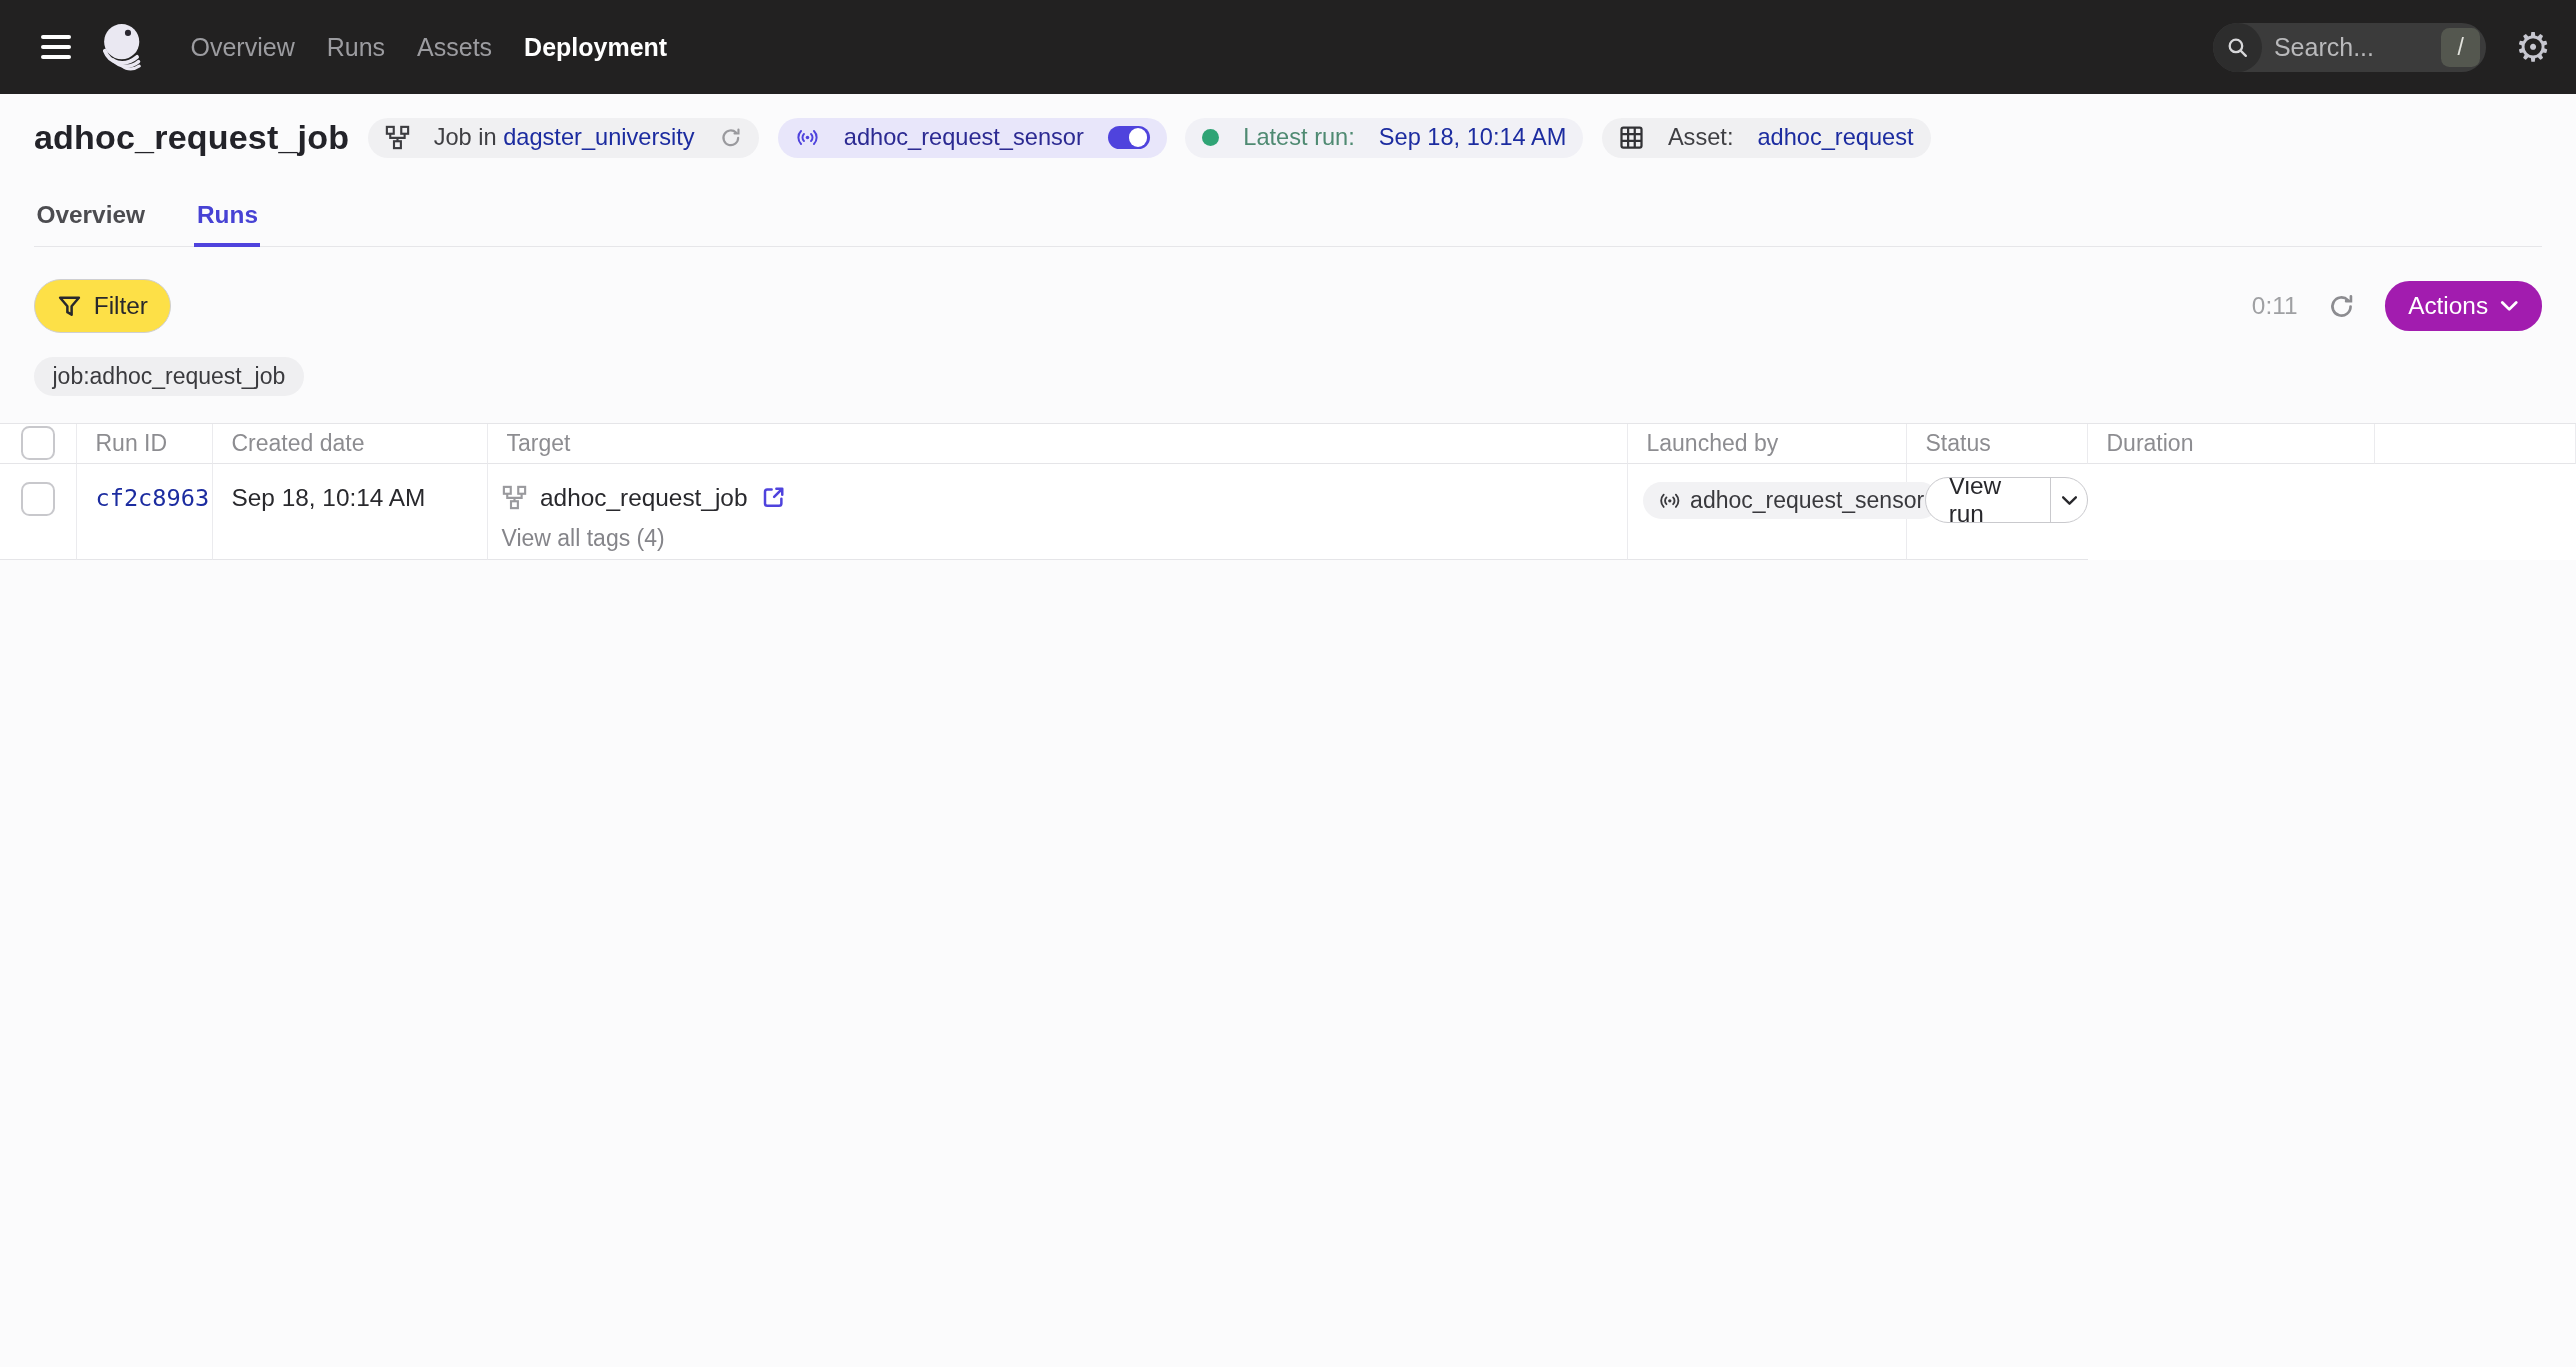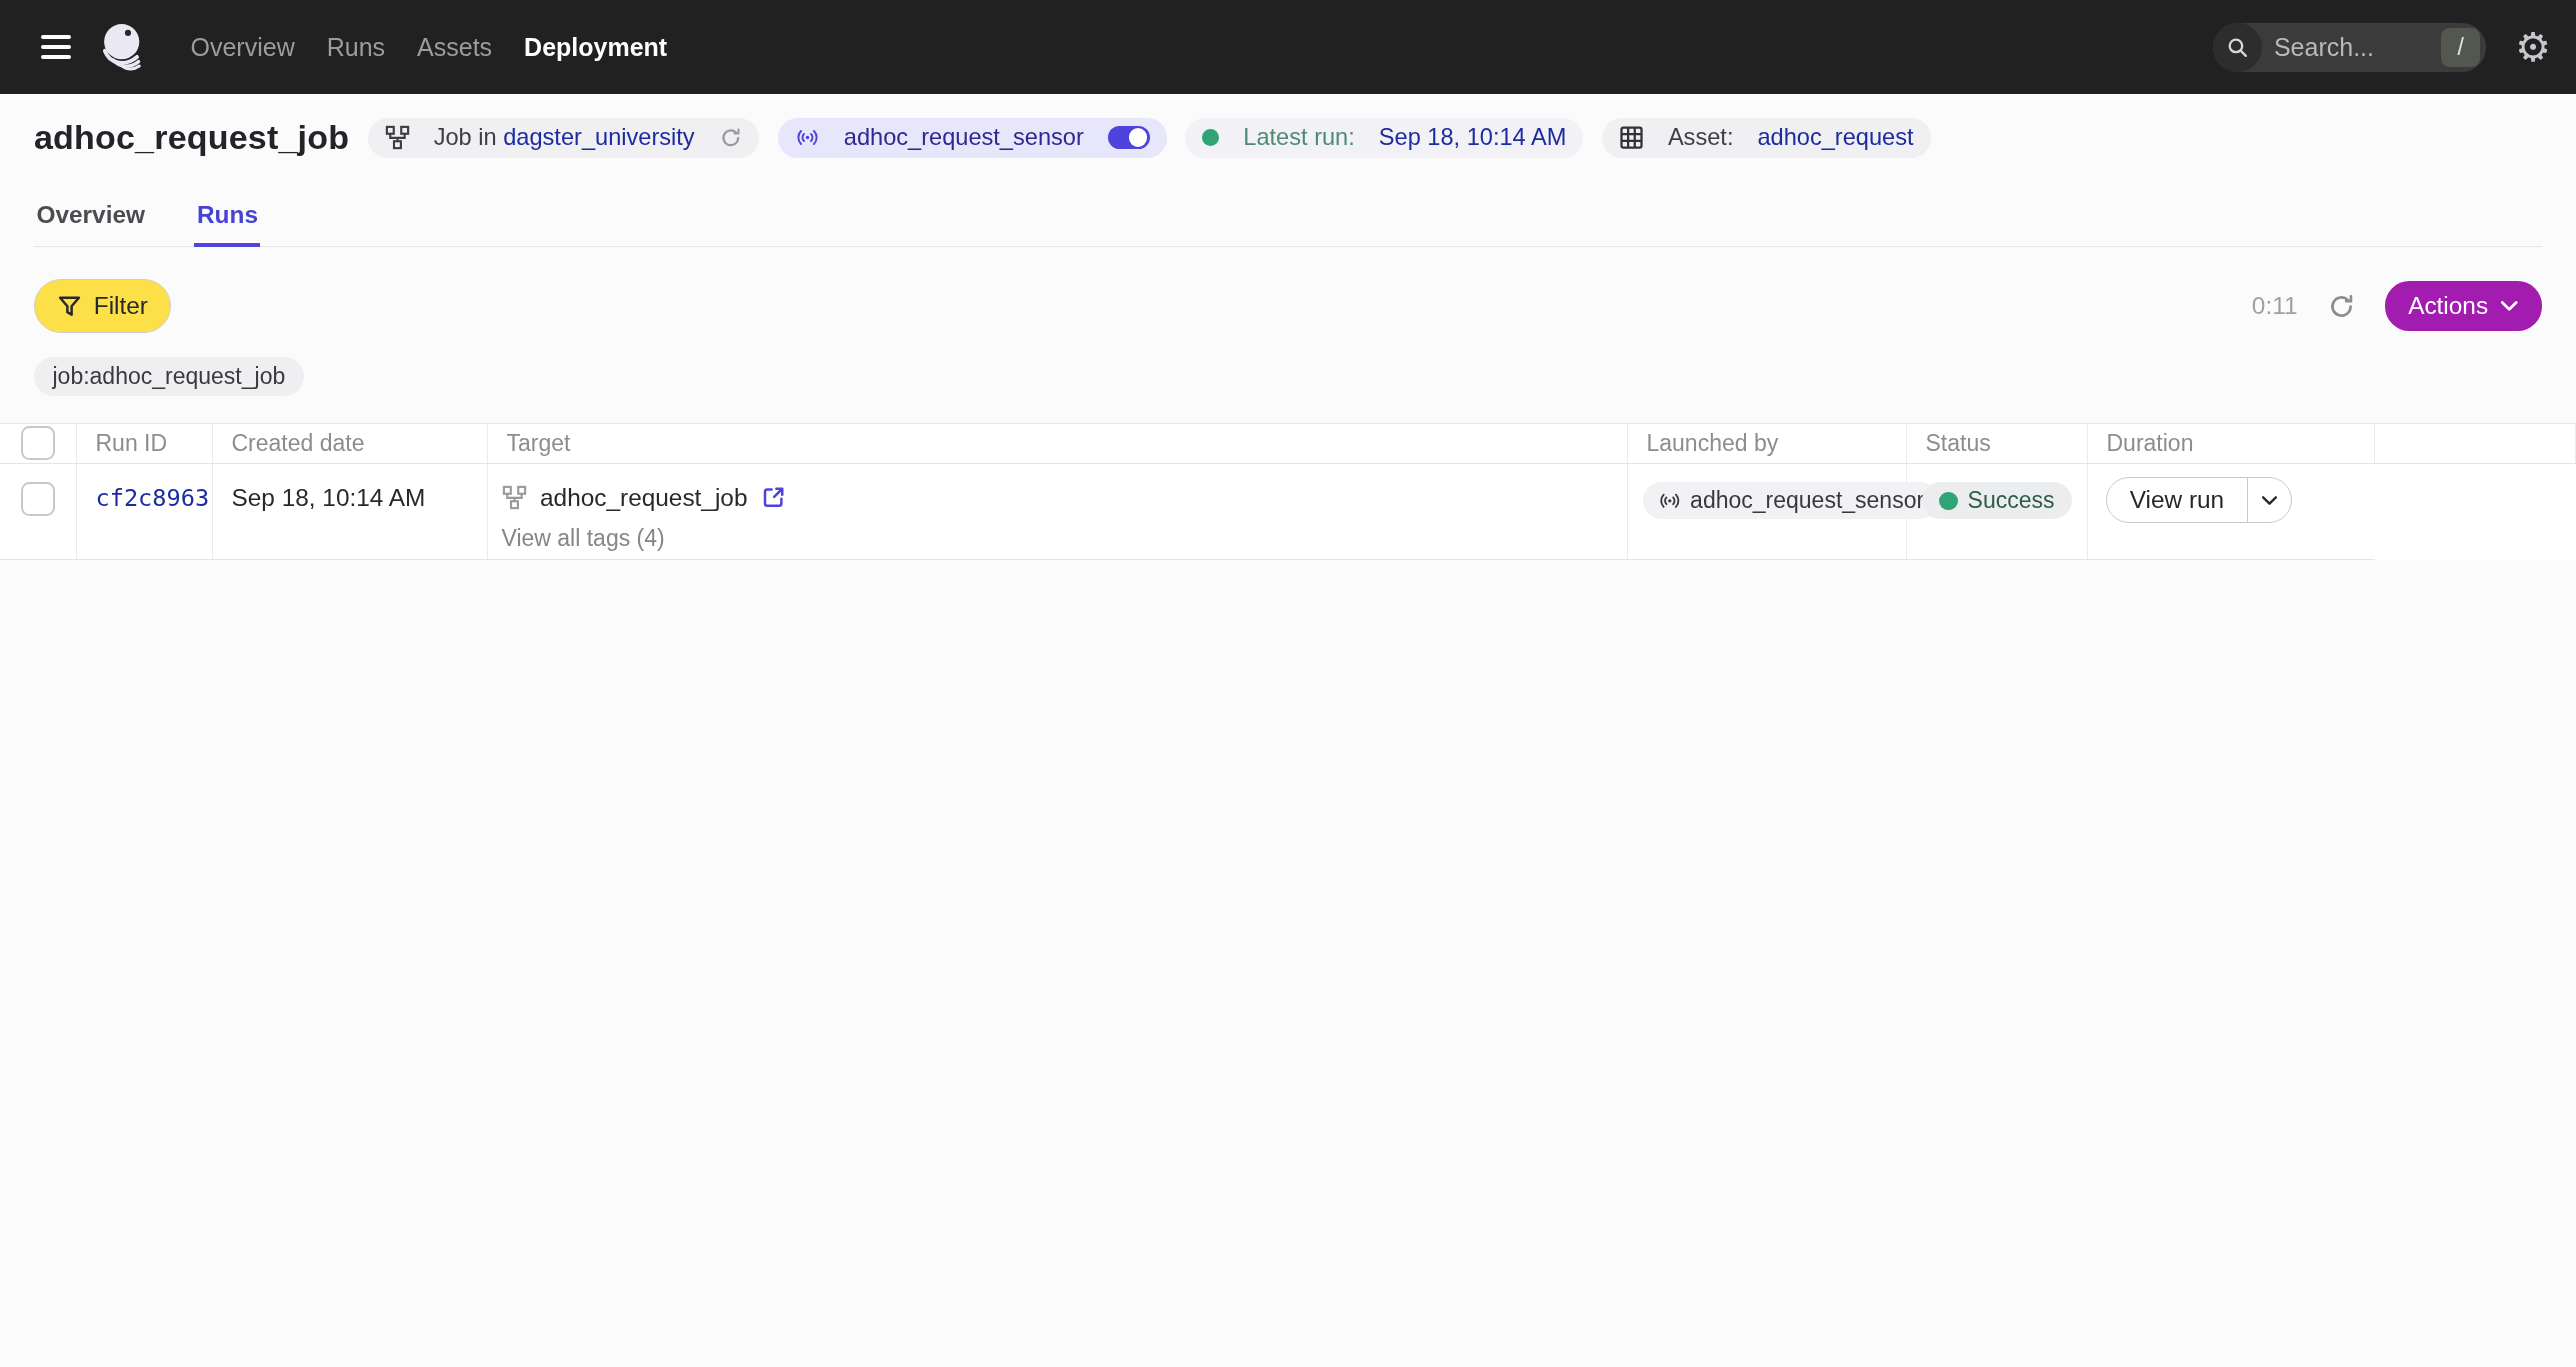--- a/index.html
+++ b/index.html
@@ -237,26 +237,20 @@
   <div class="td" style="padding-top:18.5px;">
     <span class="lb-pill">
       <svg viewBox="0 0 24 24" width="23.6" height="23.6" fill="none" stroke="#39393d" stroke-width="1.9" stroke-linecap="round">
         <circle cx="12" cy="12" r="1.7" fill="#39393d" stroke="none"></circle>
         <path d="M8.6 8.6a4.8 4.8 0 0 0 0 6.8M15.4 8.6a4.8 4.8 0 0 1 0 6.8M5.8 5.8a8.8 8.8 0 0 0 0 12.4M18.2 5.8a8.8 8.8 0 0 1 0 12.4"></path>
       </svg>
       <span>adhoc_request_sensor</span>
     </span>
   </div>
 
-  <div class="td" style="padding-top:18.5px;">
-    <span class="status-pill">
-      <span class="dot-green"></span>
-      <span>Success</span>
-    </span>
-  </div>
 
 
   <div class="td actions-cell">
     <span class="split-btn">
       <span class="split-main">View run</span>
       <span class="split-caret">
         <svg viewBox="0 0 16 10" width="17" height="11" fill="none" stroke="#28282c" stroke-width="2.2" stroke-linecap="round" stroke-linejoin="round">
             <path d="M2 2l6 6 6-6"></path>
           </svg>
       </span>

